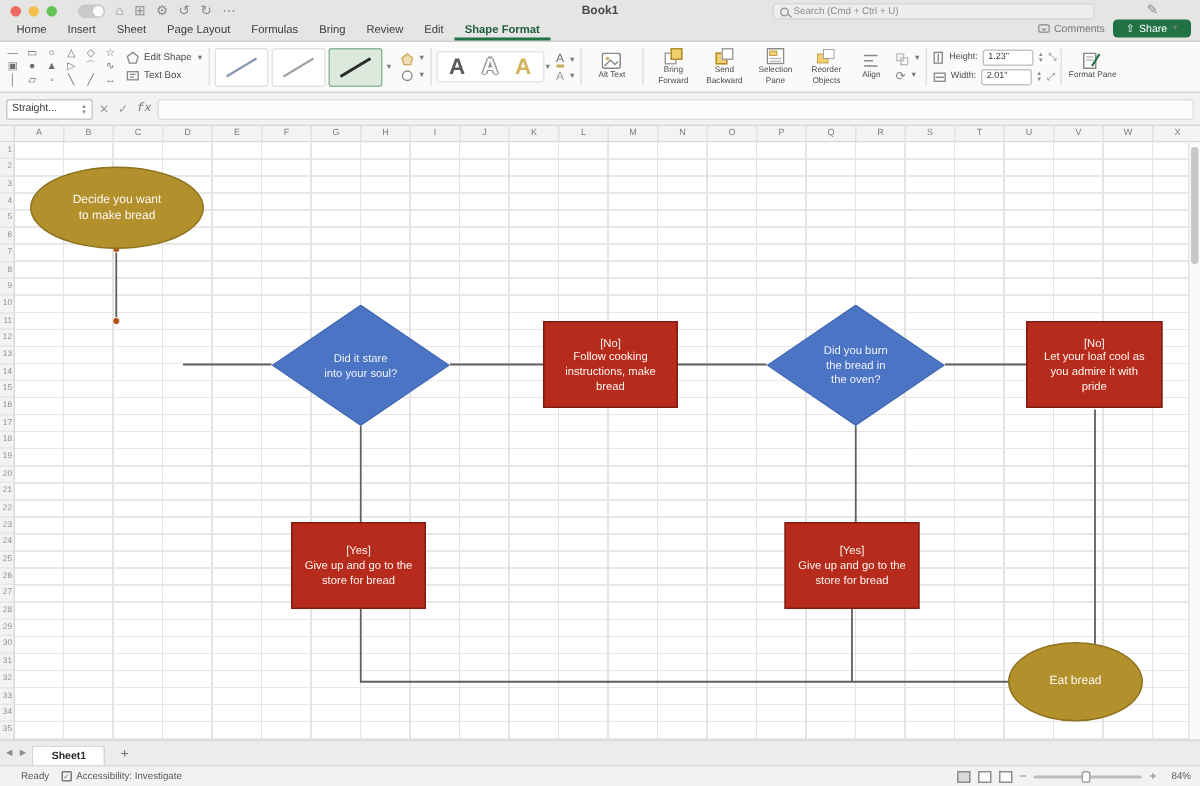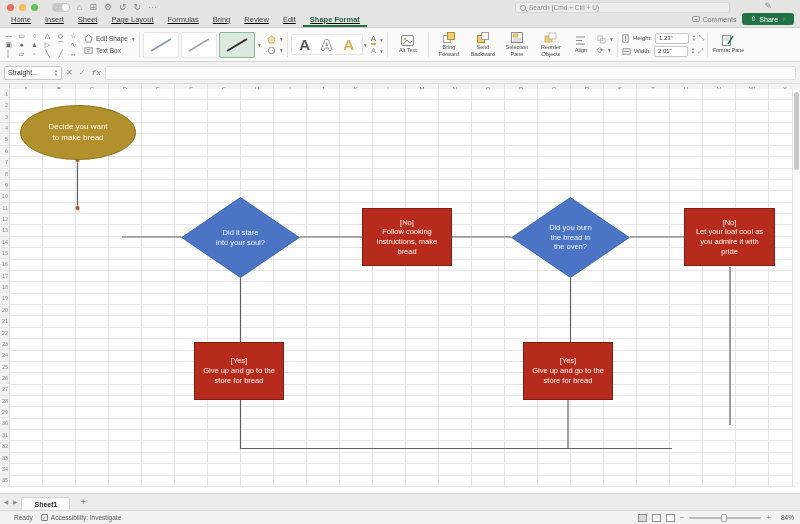--- a/index.html
+++ b/index.html
@@ -14,21 +14,21 @@
   .light.red{ background:#ee6a5f; } .light.yellow{ background:#f5bf4f; } .light.green{ background:#61c454; }
   .qat { position:absolute; left:52px; top:1px; display:flex; gap:7px; align-items:center; color:#8a8a88; font-size:9px; height:12px; }
   .toggle { width:18px; height:9px; border-radius:5px; background:#c9c9c7; position:relative; }
   .toggle::after { content:""; position:absolute; right:1px; top:1px; width:7px; height:7px; border-radius:50%; background:#fbfbfa; }
   .doc-title { position:absolute; left:0; right:0; top:2px; text-align:center; font-size:8px; color:#4a4a48; font-weight:bold; }
   .searchbox { position:absolute; right:70px; top:2px; width:215px; height:11px; background:#ededec; border:1px solid #d8d8d6; border-radius:3px; display:flex; align-items:center; gap:3px; padding:0 4px; color:#8d8d8b; font-size:6.5px; }
   .sicon { width:6px; height:6px; border:1px solid #9a9a98; border-radius:50%; position:relative; flex:0 0 auto; }
   .sicon::after{ content:""; position:absolute; left:4px; top:4px; width:3px; height:1px; background:#9a9a98; transform:rotate(45deg); }
   .pencil-top { position:absolute; right:28px; top:1px; color:#8a8a88; font-size:9px; }
 
-  .tabrow { position:absolute; left:4px; bottom:0; height:14px; display:flex; align-items:flex-end;text-decoration:underline; }
+  .tabrow { position:absolute; left:4px; bottom:0; height:14px; display:flex; align-items:flex-end; }
   .tab { font-size:7.5px; color:#3c3c3a; padding:2px 7px 3px 7px; white-space:nowrap; }
   .tab.active { color:#1f5c3c; font-weight:bold; border-bottom:2px solid #217346; padding-bottom:1px; }
   .chrome-actions { position:absolute; right:6px; bottom:2px; display:flex; gap:6px; align-items:center; }
   .comments-btn { display:flex; align-items:center; gap:3px; color:#77777.5; color:#787876; font-size:7px; }
   .bubble { width:8px; height:6px; border:1px solid #9a9a98; border-radius:2px; position:relative; }
   .bubble::after { content:""; position:absolute; left:1px; bottom:-2px; border:2px solid transparent; border-top-color:#9a9a98; }
   .share-btn { background:#217346; color:#fff; border-radius:3px; font-size:7px; padding:2px 8px; display:flex; gap:3px; align-items:center; }
 
   
   .ribbon { position:absolute; left:0; top:28px; width:800px; height:34px; background:#fafaf9; border-bottom:1px solid #d6d6d4; display:flex; align-items:stretch; padding:2px 2px; }
@@ -63,21 +63,21 @@
   .formulabar { position:absolute; left:0; top:62px; width:800px; height:22px; background:#f2f2f1; border-bottom:1px solid #d9d9d7; display:flex; align-items:center; padding:0 4px; gap:4px; }
   .namebox { width:58px; height:14px; background:#fff; border:1px solid #c9c9c7; border-radius:2px; font-size:7px; color:#3a3a38; display:flex; align-items:center; padding:0 3px; justify-content:space-between; }
   .fbicons { display:flex; gap:6px; align-items:center; font-size:8px; color:#9a9a98; }
   .fx { font-style:italic; font-family:Liberation Mono, monospace; color:#7a7a78; }
   .fbfield { flex:1; height:14px; background:#fcfcfb; border:1px solid #e0e0de; border-radius:2px; }
 
   
   .colheaders { position:absolute; left:0; top:84px; width:800px; height:11px; background:#f3f3f2; border-bottom:1px solid #d9d9d7; display:flex; }
   .cornerbox { width:10px; height:11px; border-right:1px solid #d9d9d7; flex:0 0 auto; }
   .col-h { width:33px; flex:0 0 auto; font-size:6px; color:#7d7d7b; text-align:center; line-height:11px; border-right:1px solid #e2e2e0; }
-  .sheet { position:absolute; left:0; top:89px; width:800px; height:398px; background:#fff; overflow:hidden;text-decoration:underline; }
+  .sheet { position:absolute; left:0; top:95px; width:800px; height:398px; background:#fff; overflow:hidden;text-decoration:underline; }
   .rowheaders { position:absolute; left:0; top:0; width:10px; height:398px; background:#f3f3f2; border-right:1px solid #d9d9d7; display:flex; flex-direction:column; }
   .row-h { height:11.37px; flex:0 0 auto; font-size:5.5px; color:#8d8d8b; text-align:right; padding-right:1px; line-height:11.37px; border-bottom:1px solid #e6e6e4; }
   .gridbg { position:absolute; left:10px; top:0; right:8px; bottom:0;
     background-image:
       repeating-linear-gradient(to right, transparent 0px, transparent 32px, #e4e4e2 32px, #e4e4e2 33px),
       repeating-linear-gradient(to bottom, transparent 0px, transparent 10.37px, #e7e7e5 10.37px, #e7e7e5 11.37px);
   }
   .connector-layer { position:absolute; left:0; top:0; width:800px; height:398px; }
   .vsb { position:absolute; right:0; top:0; width:8px; height:398px; background:#fafafa; border-left:1px solid #e3e3e1; }
   .vsb-thumb { position:absolute; left:1px; top:3px; width:5px; height:78px; background:#c7c7c5; border-radius:3px; }
@@ -119,20 +119,21 @@
     </div>
     <div class="qat">
       <span class="toggle"></span>
       <span>⌂</span>
       <span>⊞</span>
       <span>⚙</span>
       <span>↺</span>
       <span>↻</span>
       <span>⋯</span>
     </div>
+    <div class="doc-title">Book1</div>
     <div class="searchbox">
       <span class="sicon"></span>
       <span>Search (Cmd + Ctrl + U)</span>
     </div>
     <div class="pencil-top">✎</div>
 
     <div class="tabrow">
         <span class="tab">Home</span>
         <span class="tab">Insert</span>
         <span class="tab">Sheet</span>
@@ -481,20 +482,21 @@
 pride</div>
 
     <div class="node rectn" style="left:194px; top:253px; width:90px; height:58px;">[Yes]
 Give up and go to the
 store for bread</div>
 
     <div class="node rectn" style="left:523px; top:253px; width:90px; height:58px;">[Yes]
 Give up and go to the
 store for bread</div>
 
+    <div class="node oval" style="left:672px; top:333px; width:90px; height:53px;">Eat bread</div>
 
     <div class="vsb">
       <div class="vsb-thumb"></div>
     </div>
   </div>
 
   <div class="sheetbar">
     <div class="navarrows">
       <span>◀</span>
       <span>▶</span>

